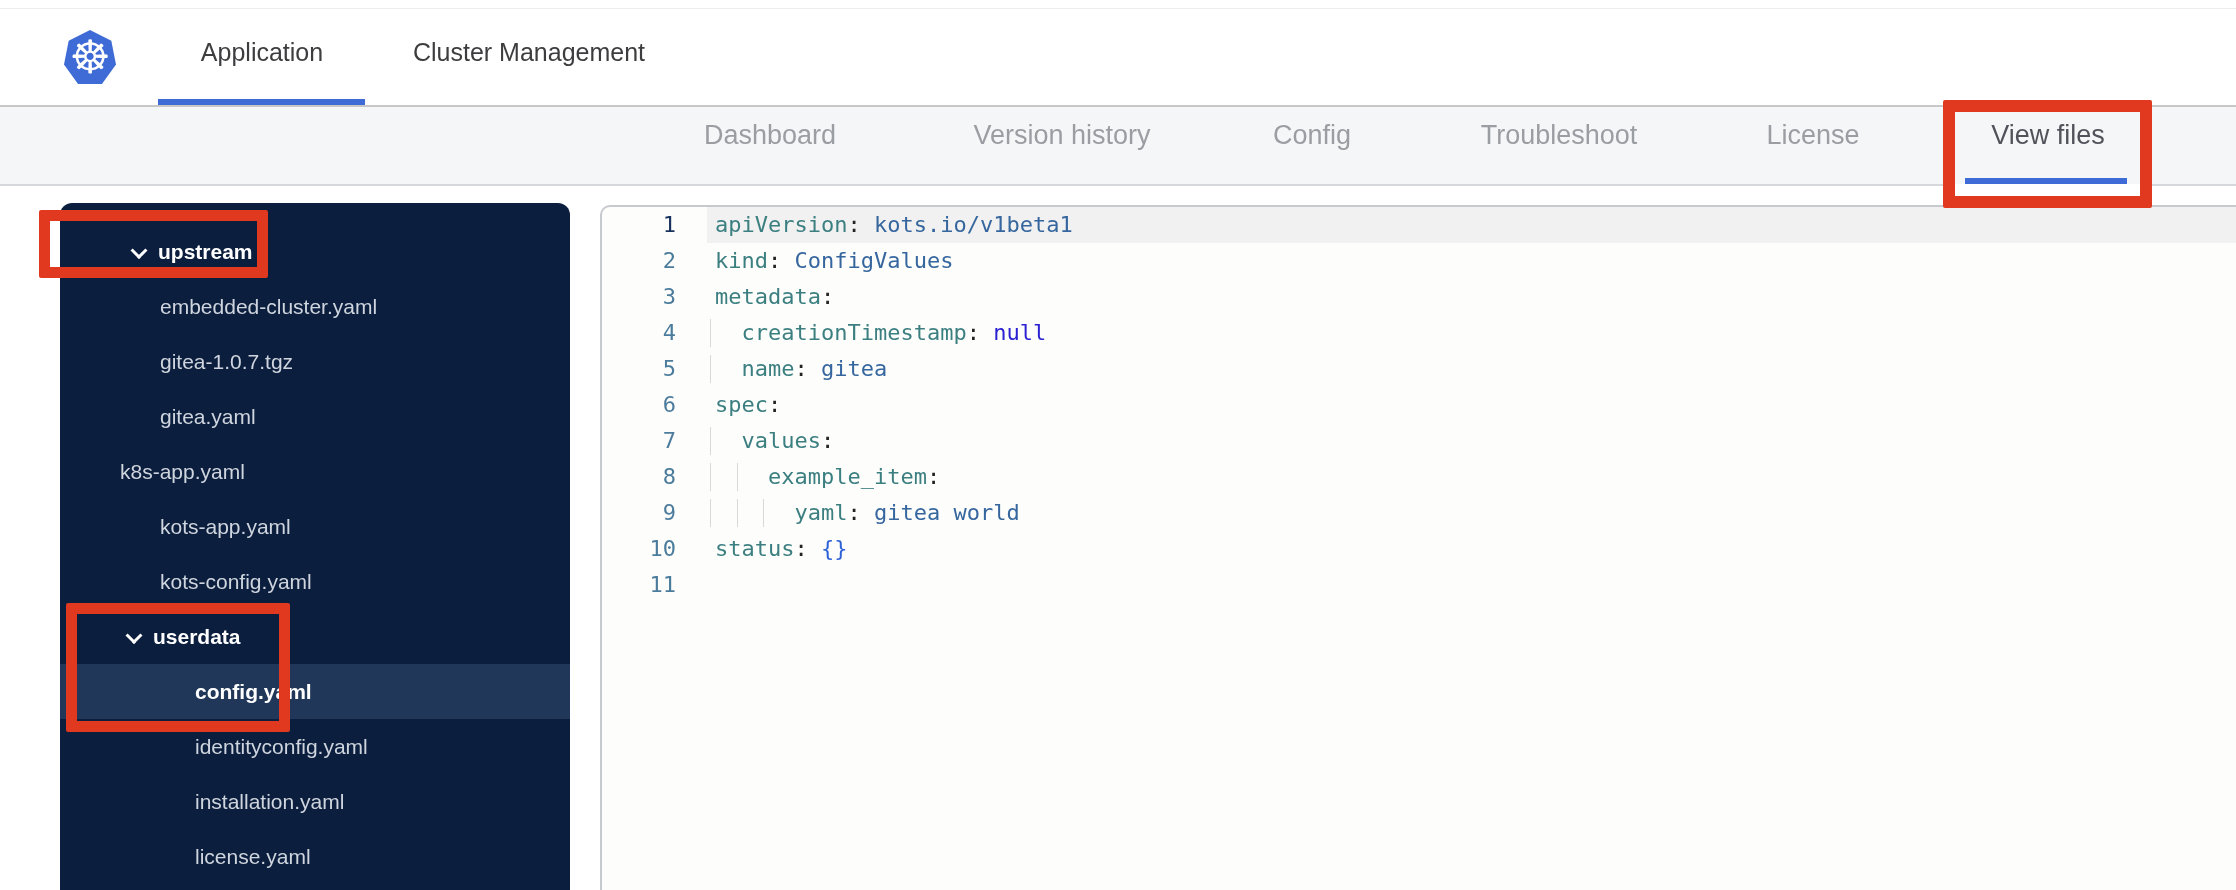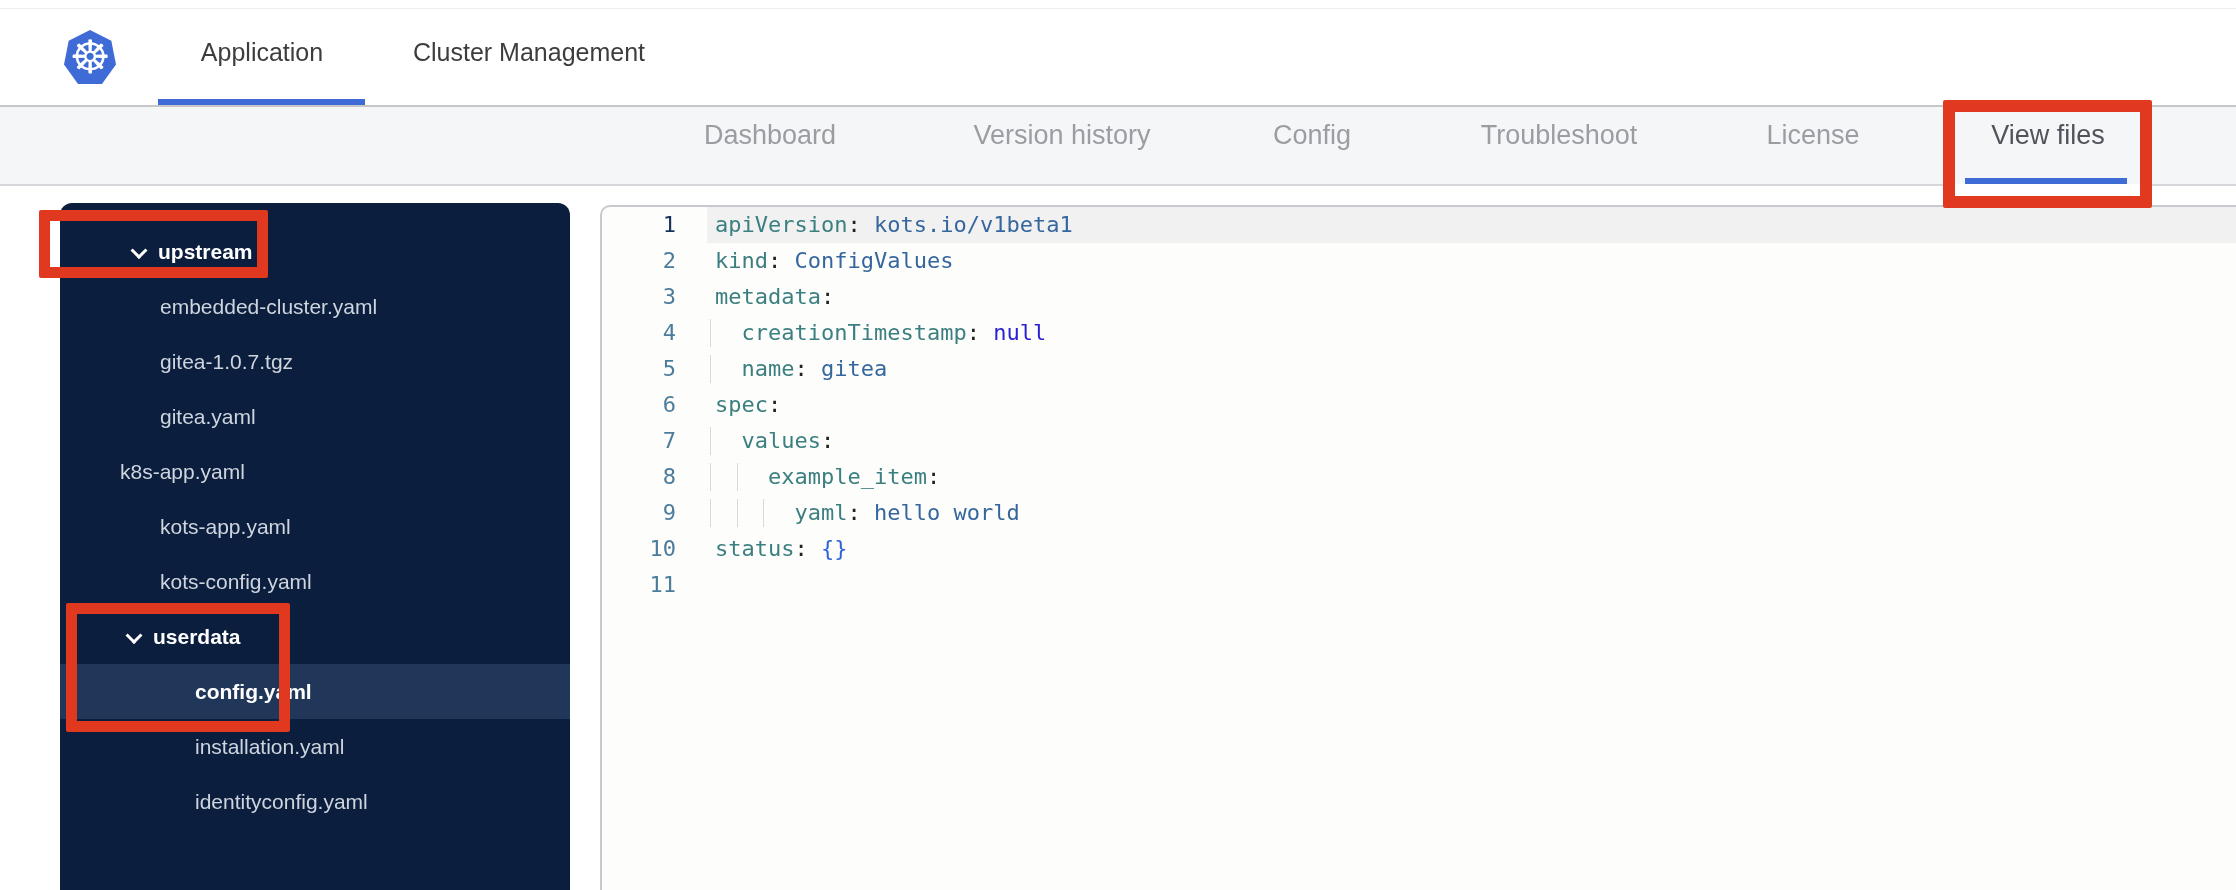--- a/index.html
+++ b/index.html
@@ -137,24 +137,27 @@
         <span>kots-config.yaml</span>
       </div>
       <div class="trow folder" style="padding-left: 68px;">
         <span class="chev"></span>
         <span>userdata</span>
       </div>
       <div class="trow file selected" style="padding-left: 135px;">
         <span>config.yaml</span>
       </div>
       <div class="trow file" style="padding-left: 135px;">
+        <span>identityconfig.yaml</span>
+      </div>
+      <div class="trow file" style="padding-left: 135px;">
         <span>installation.yaml</span>
       </div>
       <div class="trow file" style="padding-left: 135px;">
-        <span>identityconfig.yaml</span>
+        <span>license.yaml</span>
       </div>
     </div>
 
   <div class="editor" id="editor-panel">
       <div class="crow active">
         <div class="gutter">1</div>
         <div class="cell"><span class="tok-key">apiVersion</span><span class="tok-punct">:</span><span class="tok-val"> kots.io/v1beta1</span></div>
       </div>
       <div class="crow">
         <div class="gutter">2</div>
@@ -179,21 +182,21 @@
       <div class="crow">
         <div class="gutter">7</div>
         <div class="cell"><div class="iguide" style="left: 3px;"></div><span class="tok-plain">  </span><span class="tok-key">values</span><span class="tok-punct">:</span></div>
       </div>
       <div class="crow">
         <div class="gutter">8</div>
         <div class="cell"><div class="iguide" style="left: 3px;"></div><div class="iguide" style="left: 29.5px;"></div><span class="tok-plain">    </span><span class="tok-key">example_item</span><span class="tok-punct">:</span></div>
       </div>
       <div class="crow">
         <div class="gutter">9</div>
-        <div class="cell"><div class="iguide" style="left: 3px;"></div><div class="iguide" style="left: 29.5px;"></div><div class="iguide" style="left: 56px;"></div><span class="tok-plain">      </span><span class="tok-key">yaml</span><span class="tok-punct">:</span><span class="tok-val"> hello world</span></div>
+        <div class="cell"><div class="iguide" style="left: 3px;"></div><div class="iguide" style="left: 29.5px;"></div><div class="iguide" style="left: 56px;"></div><span class="tok-plain">      </span><span class="tok-key">yaml</span><span class="tok-punct">:</span><span class="tok-val"> gitea world</span></div>
       </div>
       <div class="crow">
         <div class="gutter">10</div>
         <div class="cell"><span class="tok-key">status</span><span class="tok-punct">:</span><span class="tok-brace"> {}</span></div>
       </div>
       <div class="crow">
         <div class="gutter">11</div>
         <div class="cell"></div>
       </div>
     </div>

